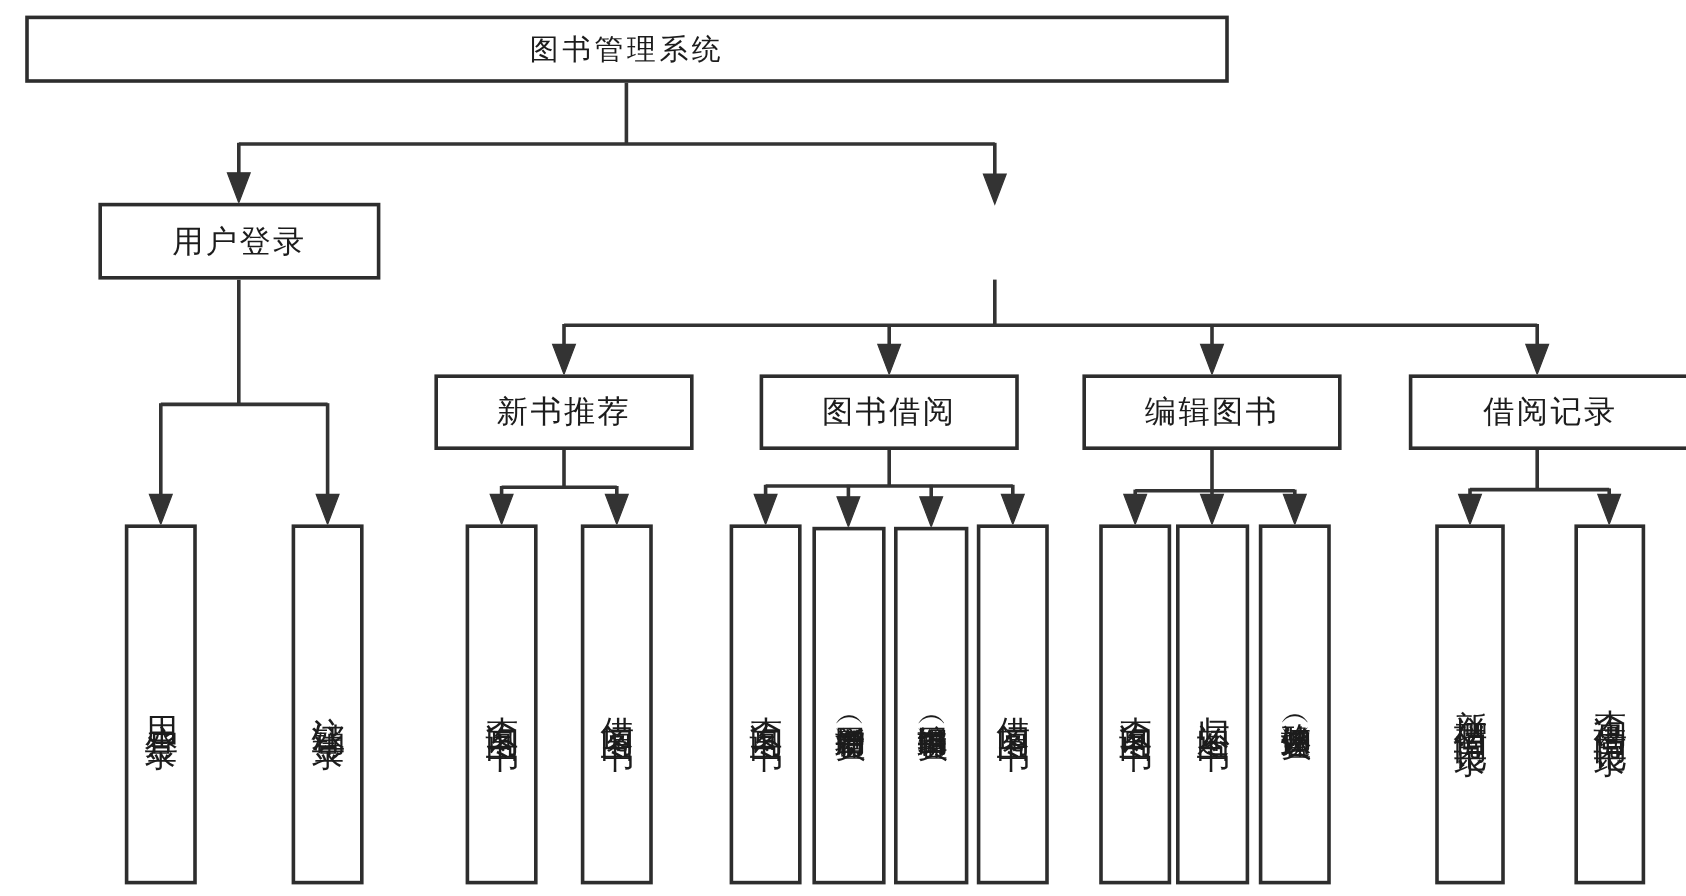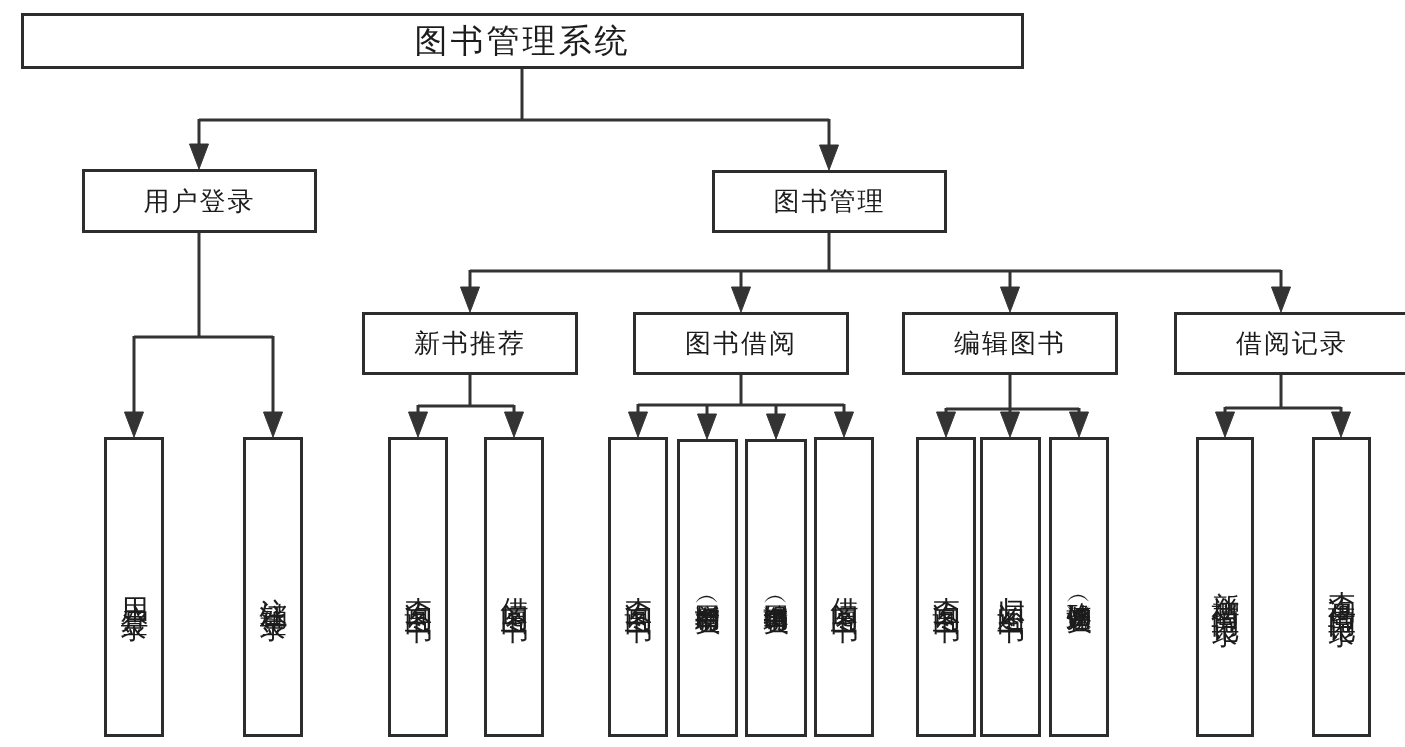--- a/index.html
+++ b/index.html
@@ -8,21 +8,21 @@
     font-family:"Liberation Sans","DejaVu Sans",sans-serif;color:#1c1c1c;
   }
   .connector-layer{position:absolute;left:0;top:0;z-index:0;}
   .connector-layer line{stroke:#333333;stroke-width:3;}
   .connector-layer polygon{fill:#333333;stroke:#333333;}
   .node{
     position:absolute;box-sizing:border-box;border:3px solid #2d2d2d;background:#ffffff;
     display:flex;align-items:center;justify-content:center;z-index:1;
   }
   .node .h-label{font-size:26px;letter-spacing:2px;white-space:nowrap;color:#1c1c1c;}
-  .node.root .h-label{font-size:33px;letter-spacing:3px;}
+  .node.root .h-label{font-size:24px;letter-spacing:3px;}
   .leaf{
     position:absolute;box-sizing:border-box;border:3px solid #2d2d2d;background:#ffffff;
     display:flex;align-items:center;justify-content:center;z-index:1;
   }
   .leaf .v-label{
     writing-mode:vertical-rl;text-orientation:mixed;
     font-size:28px;letter-spacing:6px;line-height:1;color:#1c1c1c;white-space:nowrap;
   }
   .leaf.tight .v-label{font-size:25px;letter-spacing:1px;}
   .watermark{
@@ -97,23 +97,20 @@
     <polygon points="1331.5,412 1350.5,412 1341,437"></polygon>
   </svg>
 
   <div class="node root" style="left:21px;top:13px;width:1003px;height:56px">
     <span class="h-label">图书管理系统</span>
   </div>
 
   <div class="node" style="left:82px;top:169px;width:235px;height:64px">
     <span class="h-label">用户登录</span>
   </div>
-  <div class="node" style="left:712px;top:170px;width:235px;height:63px">
-    <span class="h-label">图书管理</span>
-  </div>
 
   <div class="node" style="left:362px;top:312px;width:216px;height:63px">
     <span class="h-label">新书推荐</span>
   </div>
   <div class="node" style="left:633px;top:312px;width:216px;height:63px">
     <span class="h-label">图书借阅</span>
   </div>
   <div class="node" style="left:902px;top:312px;width:216px;height:63px">
     <span class="h-label">编辑图书</span>
   </div>

